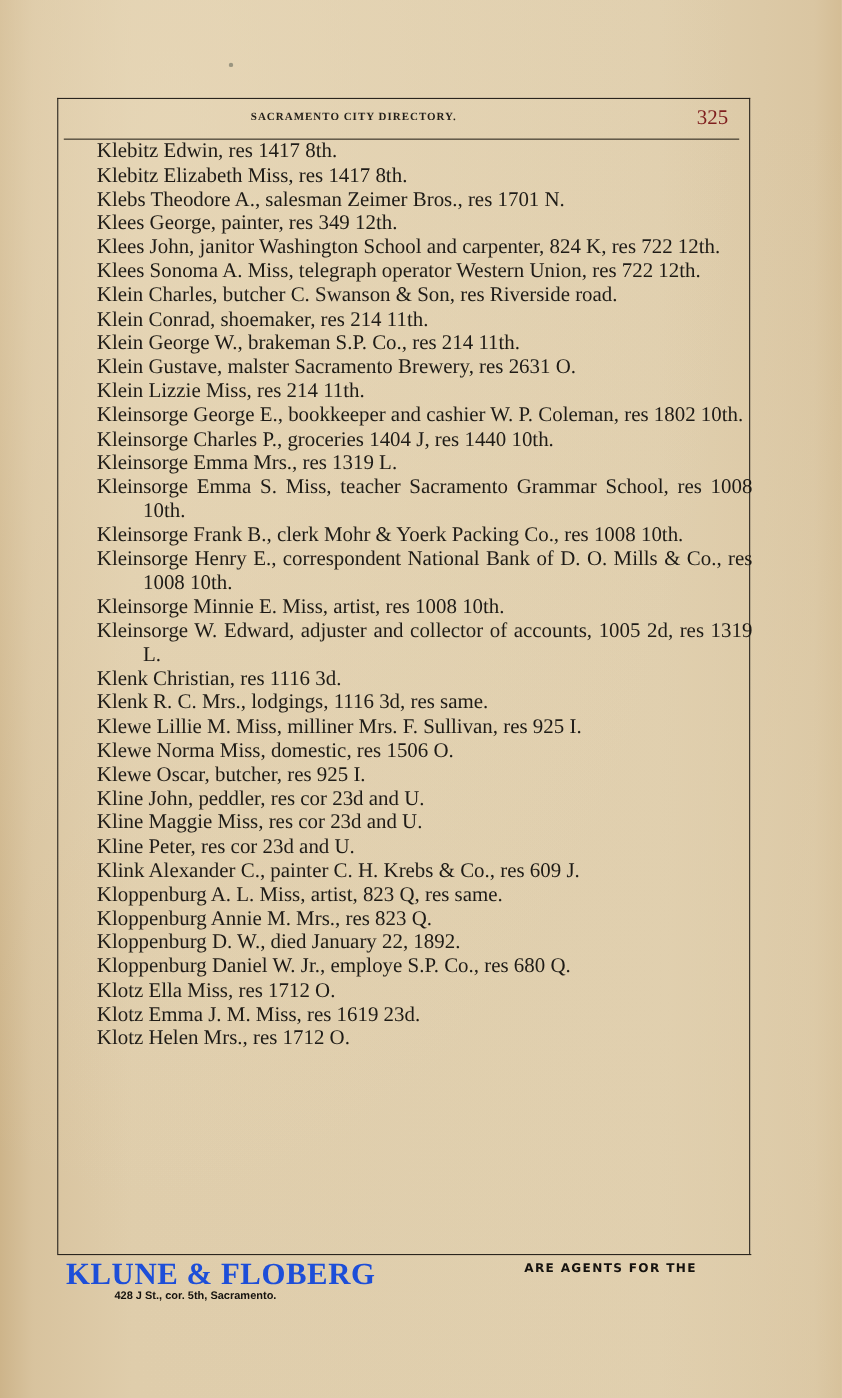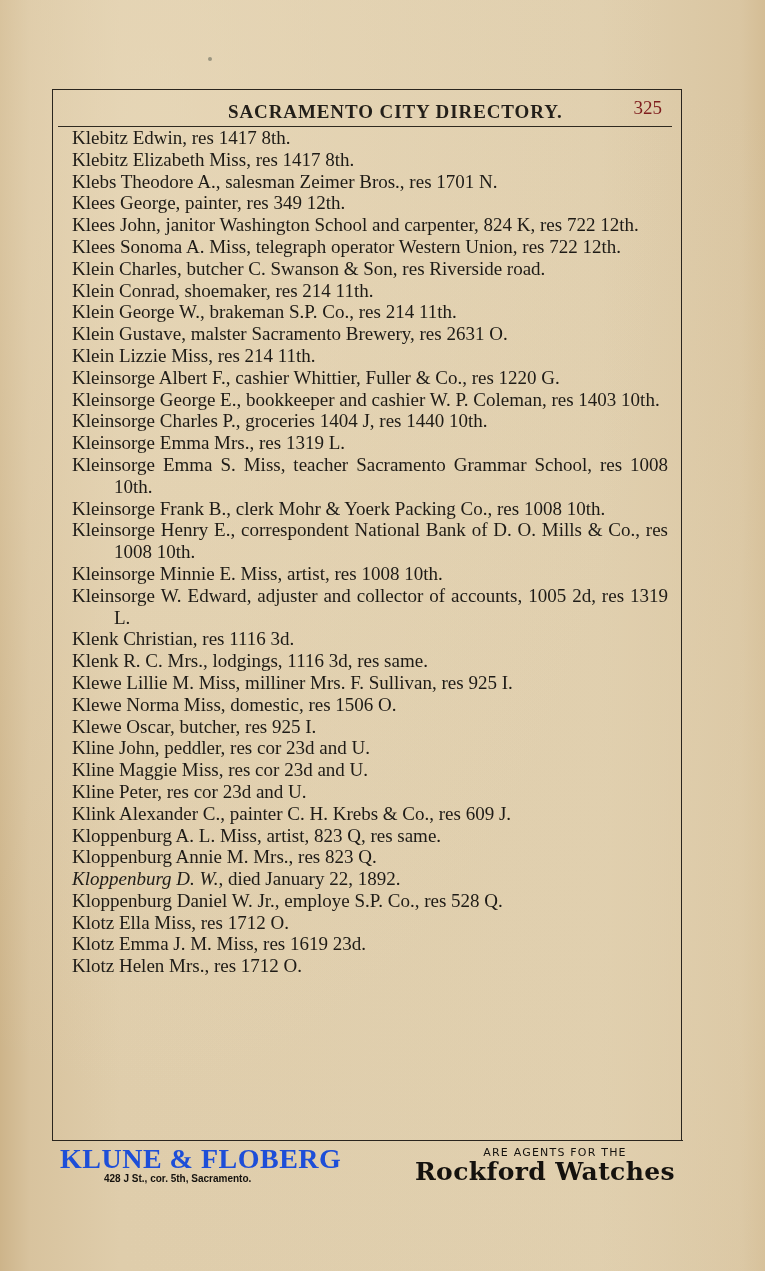--- a/index.html
+++ b/index.html
@@ -42,21 +42,21 @@
       left: 60px;
       top: 95px;
       width: 612px;
       height: 30px;
     }
     .header-title {
       position: absolute;
       left: 168px;
       top: 6px;
       font-family: "Liberation Serif", serif;
-      font-size: 19px;
+      font-size: 10px;
       letter-spacing: 0.9px;
       font-weight: bold;
       color: #231f19;
     }
     .page-number {
       position: absolute;
       right: 10px;
       top: 2px;
       font-family: "Liberation Serif", serif;
       font-size: 19px;
@@ -64,37 +64,36 @@
     }
     .header-rule {
       position: absolute;
       left: 58px;
       top: 126px;
       width: 614px;
       border-top: 1.5px solid #2f2a20;
     }
     .entries {
       position: absolute;
-      left: 72px;
+      left: 88px;
       top: 127px;
       width: 596px;
     }
     .entry {
       font-family: "Liberation Serif", serif;
       font-size: 19px;
       line-height: 21.8px;
       text-align: justify;
       text-align-last: left;
       padding-left: 42px;
       text-indent: -42px;
       margin: 0;
       color: #1e1b16;
     }
     .entry.italic-name .nm {
-      font-style: italic;
     }
     .ad-left {
       position: absolute;
       left: 60px;
       top: 1144px;
       width: 330px;
     }
     .ad-firm {
       font-family: "Liberation Serif", serif;
       font-weight: bold;
@@ -115,21 +114,21 @@
     }
     .ad-right {
       position: absolute;
       left: 395px;
       top: 1146px;
       width: 300px;
       text-align: center;
     }
     .ad-agents {
       font-family: "DejaVu Sans", sans-serif;
-      font-weight: normal;
+      font-weight: bold;
       font-size: 11px;
       letter-spacing: 1.2px;
       color: #15120e;
       padding-left: 20px;
     }
     .ad-product {
       font-family: "DejaVu Serif", serif;
       font-weight: bold;
       font-size: 25px;
       letter-spacing: 0.4px;
@@ -162,51 +161,49 @@
     <p class="entry"><span class="nm">Klebitz Elizabeth Miss</span><span class="tx">, res 1417 8th.</span></p>
     <p class="entry"><span class="nm">Klebs Theodore A.</span><span class="tx">, salesman Zeimer Bros., res 1701 N.</span></p>
     <p class="entry"><span class="nm">Klees George</span><span class="tx">, painter, res 349 12th.</span></p>
     <p class="entry"><span class="nm">Klees John</span><span class="tx">, janitor Washington School and carpenter, 824 K, res 722 12th.</span></p>
     <p class="entry"><span class="nm">Klees Sonoma A. Miss</span><span class="tx">, telegraph operator Western Union, res 722 12th.</span></p>
     <p class="entry"><span class="nm">Klein Charles</span><span class="tx">, butcher C. Swanson &amp; Son, res Riverside road.</span></p>
     <p class="entry"><span class="nm">Klein Conrad</span><span class="tx">, shoemaker, res 214 11th.</span></p>
     <p class="entry"><span class="nm">Klein George W.</span><span class="tx">, brakeman S.P. Co., res 214 11th.</span></p>
     <p class="entry"><span class="nm">Klein Gustave</span><span class="tx">, malster Sacramento Brewery, res 2631 O.</span></p>
     <p class="entry"><span class="nm">Klein Lizzie Miss</span><span class="tx">, res 214 11th.</span></p>
-    <p class="entry"><span class="nm">Kleinsorge Albert F.</span><span class="tx">, cashier Whittier, Fuller &amp; Co., res 1220 G.</span></p>
-    <p class="entry"><span class="nm">Kleinsorge George E.</span><span class="tx">, bookkeeper and cashier W. P. Coleman, res 1403 10th.</span></p>
+    <p class="entry"><span class="nm">Kleinsorge George E.</span><span class="tx">, bookkeeper and cashier W. P. Coleman, res 1802 10th.</span></p>
     <p class="entry"><span class="nm">Kleinsorge Charles P.</span><span class="tx">, groceries 1404 J, res 1440 10th.</span></p>
     <p class="entry"><span class="nm">Kleinsorge Emma Mrs.</span><span class="tx">, res 1319 L.</span></p>
     <p class="entry"><span class="nm">Kleinsorge Emma S. Miss</span><span class="tx">, teacher Sacramento Grammar School, res 1008 10th.</span></p>
     <p class="entry"><span class="nm">Kleinsorge Frank B.</span><span class="tx">, clerk Mohr &amp; Yoerk Packing Co., res 1008 10th.</span></p>
     <p class="entry"><span class="nm">Kleinsorge Henry E.</span><span class="tx">, correspondent National Bank of D. O. Mills &amp; Co., res 1008 10th.</span></p>
     <p class="entry"><span class="nm">Kleinsorge Minnie E. Miss</span><span class="tx">, artist, res 1008 10th.</span></p>
     <p class="entry"><span class="nm">Kleinsorge W. Edward</span><span class="tx">, adjuster and collector of accounts, 1005 2d, res 1319 L.</span></p>
     <p class="entry"><span class="nm">Klenk Christian</span><span class="tx">, res 1116 3d.</span></p>
     <p class="entry"><span class="nm">Klenk R. C. Mrs.</span><span class="tx">, lodgings, 1116 3d, res same.</span></p>
     <p class="entry"><span class="nm">Klewe Lillie M. Miss</span><span class="tx">, milliner Mrs. F. Sullivan, res 925 I.</span></p>
     <p class="entry"><span class="nm">Klewe Norma Miss</span><span class="tx">, domestic, res 1506 O.</span></p>
     <p class="entry"><span class="nm">Klewe Oscar</span><span class="tx">, butcher, res 925 I.</span></p>
     <p class="entry"><span class="nm">Kline John</span><span class="tx">, peddler, res cor 23d and U.</span></p>
     <p class="entry"><span class="nm">Kline Maggie Miss</span><span class="tx">, res cor 23d and U.</span></p>
     <p class="entry"><span class="nm">Kline Peter</span><span class="tx">, res cor 23d and U.</span></p>
     <p class="entry"><span class="nm">Klink Alexander C.</span><span class="tx">, painter C. H. Krebs &amp; Co., res 609 J.</span></p>
     <p class="entry"><span class="nm">Kloppenburg A. L. Miss</span><span class="tx">, artist, 823 Q, res same.</span></p>
     <p class="entry"><span class="nm">Kloppenburg Annie M. Mrs.</span><span class="tx">, res 823 Q.</span></p>
     <p class="entry italic-name"><span class="nm">Kloppenburg D. W.</span><span class="tx">, died January 22, 1892.</span></p>
-    <p class="entry"><span class="nm">Kloppenburg Daniel W. Jr.</span><span class="tx">, employe S.P. Co., res 528 Q.</span></p>
+    <p class="entry"><span class="nm">Kloppenburg Daniel W. Jr.</span><span class="tx">, employe S.P. Co., res 680 Q.</span></p>
     <p class="entry"><span class="nm">Klotz Ella Miss</span><span class="tx">, res 1712 O.</span></p>
     <p class="entry"><span class="nm">Klotz Emma J. M. Miss</span><span class="tx">, res 1619 23d.</span></p>
     <p class="entry"><span class="nm">Klotz Helen Mrs.</span><span class="tx">, res 1712 O.</span></p>
   </div>
 
 <div class="frame-bottom"></div>
 
 <div class="ad-left">
   <div class="ad-firm">KLUNE &amp; FLOBERG</div>
   <div class="ad-address">428 J St., cor. 5th, Sacramento.</div>
 </div>
 <div class="ad-right">
   <div class="ad-agents">ARE AGENTS FOR THE</div>
-  <div class="ad-product">Rockford Watches</div>
 </div>
 
 <div class="speck" style="left:208px; top:57px;"></div>
 
 </body></html>

